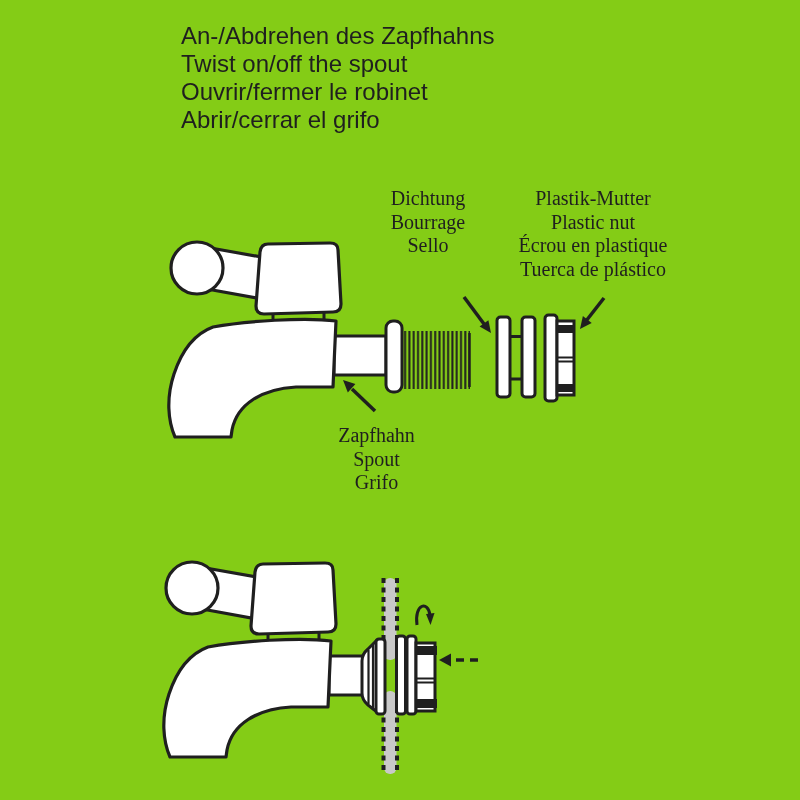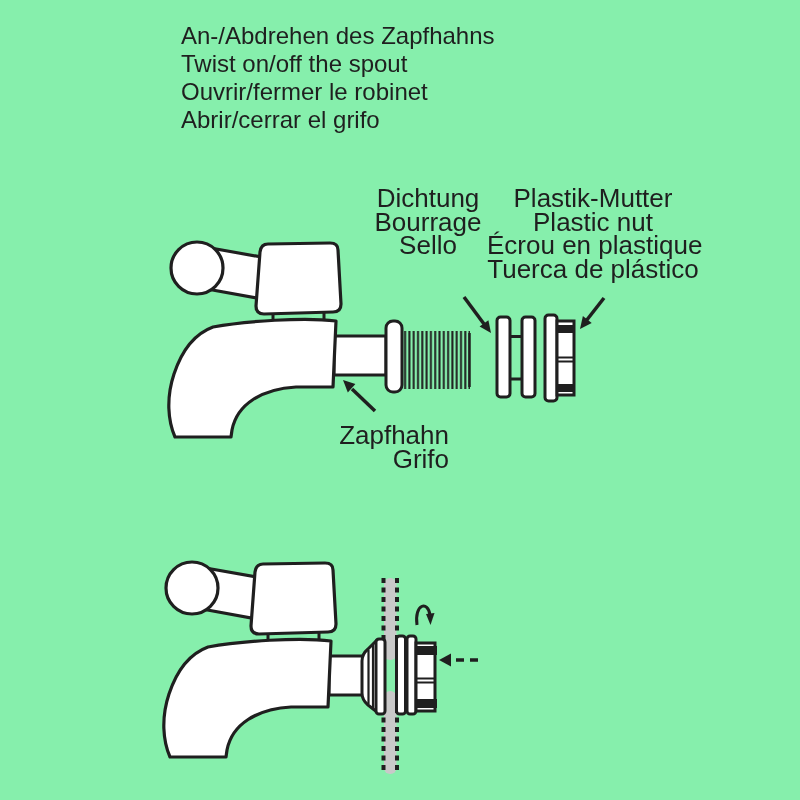--- a/index.html
+++ b/index.html
@@ -1,30 +1,30 @@
 <!DOCTYPE html>
 <html><head>
 <meta charset="utf-8">
 <style>
   html,body{margin:0;padding:0;background:#ffffff;}
   .stage{
     position:relative;
     width:800px;height:800px;
-    background:#86efac;
+    background:#84cc16;
     font-family:"Liberation Sans","DejaVu Sans",sans-serif;
     color:#1f1f1f;
     overflow:hidden;
   }
   .diagram-svg{position:absolute;left:0;top:0;}
   .txt{position:absolute;color:#1f1f1f;}
   .title-block{left:181px;top:22px;font-size:24px;line-height:28px;font-weight:500;text-align:left;white-space:nowrap;}
-  .label-block{font-size:26px;line-height:23.5px;font-weight:500;text-align:center;white-space:nowrap;}
+  .label-block{font-size:20px;line-height:23.5px;font-weight:500;text-align:center;white-space:nowrap;font-family:Liberation Serif, serif;}
   .washer-label{left:345px;top:187px;width:166px;}
   .nut-label{left:487px;top:187px;width:212px;}
-  .spout-label{left:304px;top:424px;width:145px;text-align:right;}
+  .spout-label{left:304px;top:424px;width:145px;}
 </style>
 </head>
 <body>
 
 <div class="stage">
 
   <svg class="diagram-svg" width="800" height="800" viewBox="0 0 800 800">
     <defs>
       <pattern id="threadPat" x="403" y="331" width="4.3" height="58" patternUnits="userSpaceOnUse">
         <line x1="2.1" y1="0" x2="2.1" y2="58" stroke="#1f1f1f" stroke-width="2"></line>
@@ -150,16 +150,17 @@
 
   <div class="txt label-block nut-label">
     <div>Plastik-Mutter</div>
     <div>Plastic nut</div>
     <div>Écrou en plastique</div>
     <div>Tuerca de plástico</div>
   </div>
 
   <div class="txt label-block spout-label">
     <div>Zapfhahn</div>
+    <div>Spout</div>
     <div>Grifo</div>
   </div>
 
 </div>
 
 </body></html>

